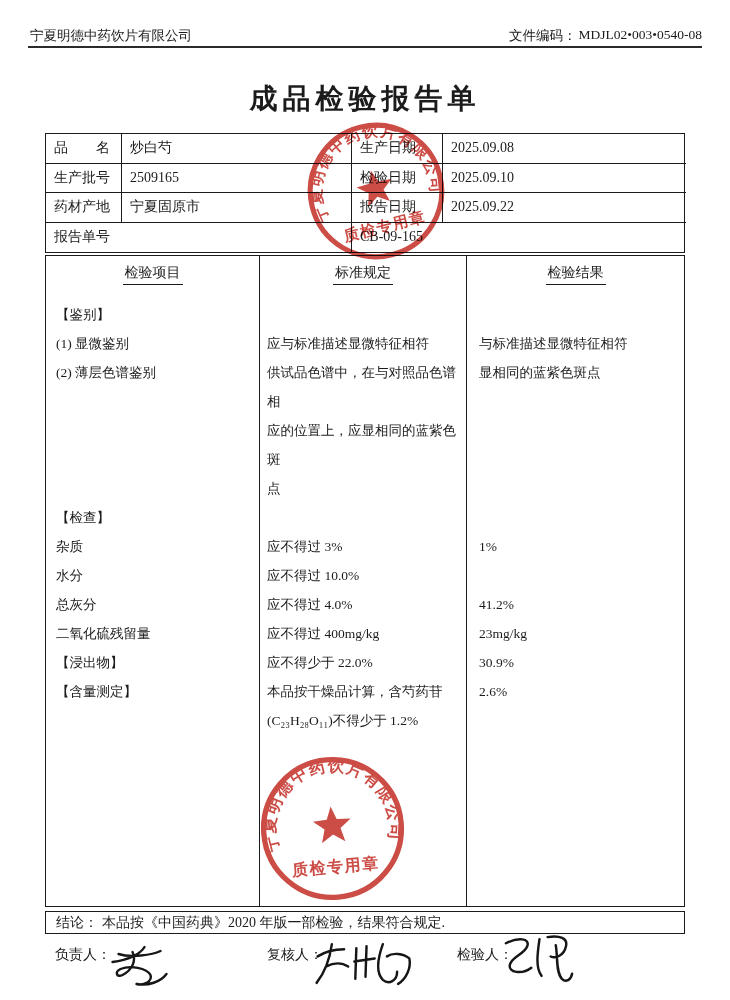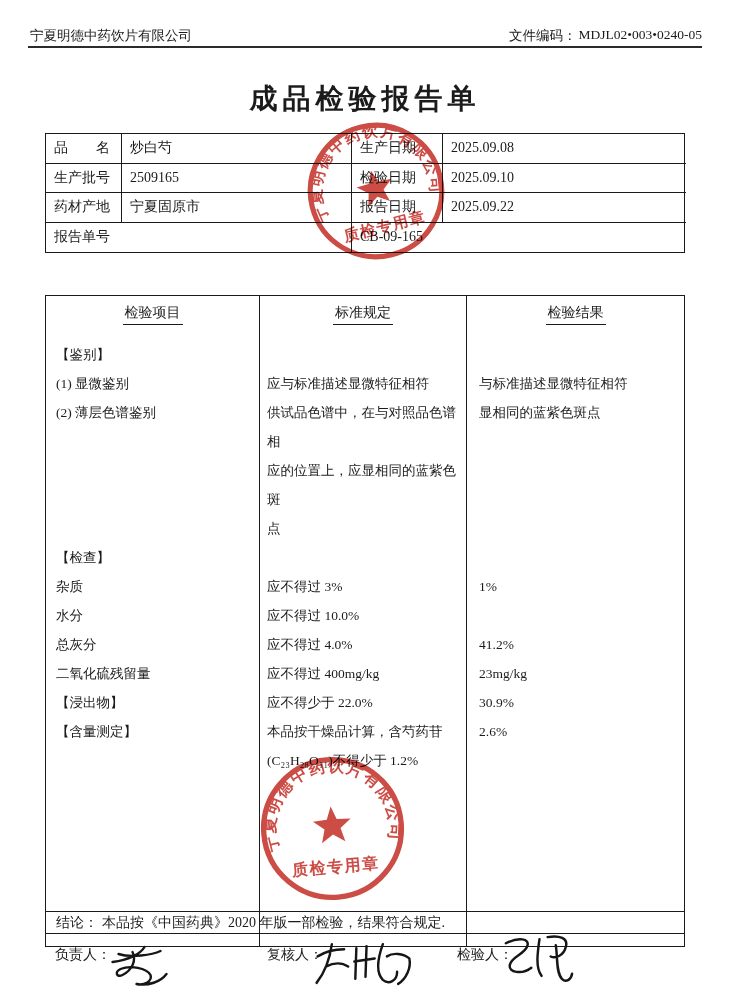--- a/index.html
+++ b/index.html
@@ -23,21 +23,21 @@
                 grid-auto-rows: 29.5px; border: 1.5px solid #1b1b1b; font-size: 14px; }
   .ic { display: flex; align-items: center; padding: 0 8px;
         border-right: 1px solid #1b1b1b; border-bottom: 1px solid #1b1b1b;
         white-space: nowrap; overflow: visible; }
   .ic.no-r { border-right: none; }
   .ic.no-b { border-bottom: none; }
   .ic.span2 { grid-column: span 2; }
   
   .main-table { position: absolute; left: 45px; top: 255px; width: 640px; height: 652px;
                 border: 1.5px solid #1b1b1b; display: flex; flex-direction: column;
-                font-size: 13.5px; margin-top: 40px; }
+                font-size: 13.5px; }
   .mt-head { display: flex; flex: none; height: 44px; }
   .th { display: flex; justify-content: center; align-items: flex-start; padding-top: 8px;
         font-size: 14px; }
   .th span { border-bottom: 1px solid #1b1b1b; padding: 0 2px 2px 2px; }
   .col-a { width: 214px; border-right: 1px solid #1b1b1b; }
   .col-b { width: 207px; border-right: 1px solid #1b1b1b; }
   .col-c { flex: 1; }
   .mt-body { flex: 1; display: flex; flex-direction: column; }
   .tr { display: flex; flex: none; }
   .tr.grow { flex: 1; }
@@ -70,21 +70,21 @@
 </style>
 </head>
 <body>
 
 <div class="page">
 
   <div class="hdr">
     <span>宁夏明德中药饮片有限公司</span>
     <span class="hdr-right">
       <span>文件编码：</span>
-      <span>MDJL02•003•0240-05</span>
+      <span>MDJL02•003•0540-08</span>
     </span>
   </div>
   <div class="hdr-rule"></div>
 
   <div class="title">成品检验报告单</div>
 
   <div class="info-table">
     <div class="ic">品　　名</div>
     <div class="ic">炒白芍</div>
     <div class="ic">生产日期</div>

